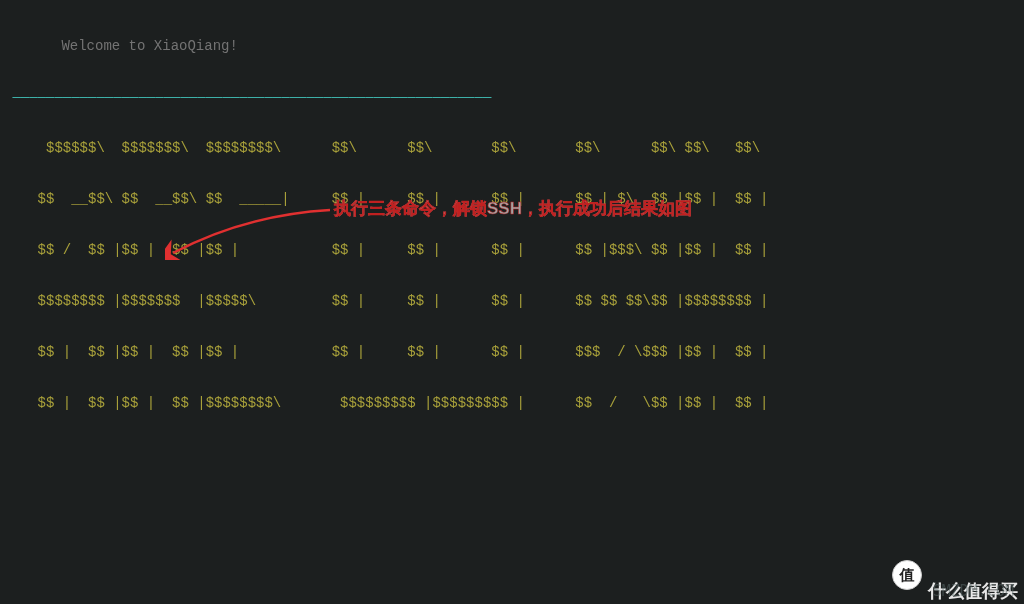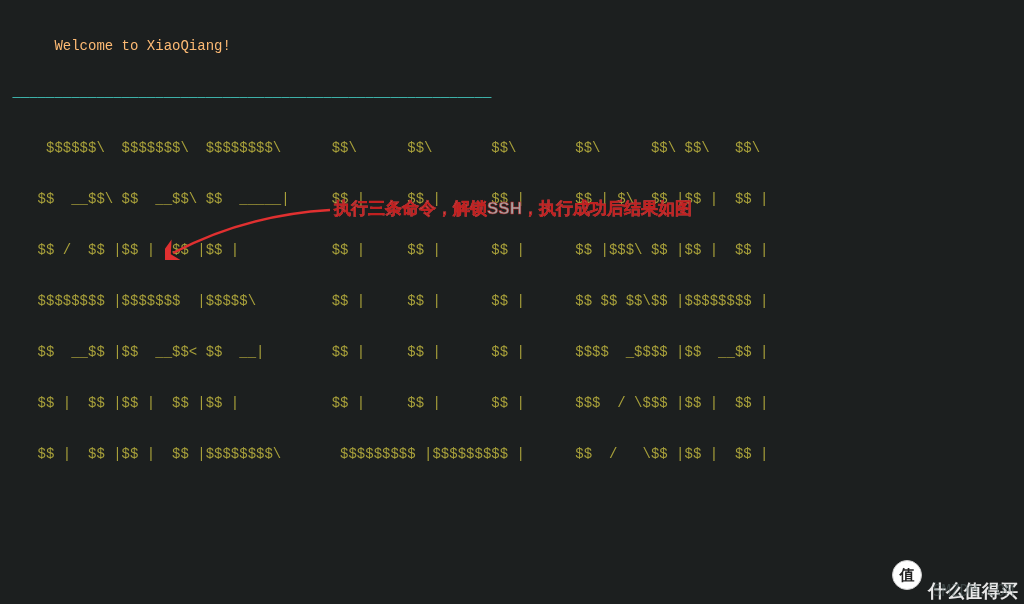--- a/index.html
+++ b/index.html
@@ -13,21 +13,21 @@
       height: 604px;
       overflow: hidden;
       position: relative;
     }
     .terminal {
       padding: 4px 0 0 0;
       white-space: pre;
     }
     .line { display: block; padding-left: 4px; }
     .underline-row { color: #3db0a8; padding-left: 4px; }
-    .welcome { color: #fdba74; padding-left: 4px; }
+    .welcome { color: #737373; padding-left: 11px; }
     .art { color: #a8a03a; padding-left: 4px; }
     .annotation {
       position: absolute;
       top: 200px;
       left: 334px;
       color: #a3a3a3;
       font-weight: bold;
       font-size: 17px;
       -webkit-text-stroke: 0.5px #c02020;
       font-family: "Microsoft YaHei", "SimHei", sans-serif;
@@ -82,21 +82,20 @@
 </head>
 <body>
 
 <div class="terminal">
   <span class="welcome line">      Welcome to XiaoQiang!</span>
   <span class="underline-row line"> —————————————————————————————————————————————————————————</span>
   <span class="art line">     $$$$$$\  $$$$$$$\  $$$$$$$$\      $$\      $$\       $$\       $$\      $$\ $$\   $$\</span>
   <span class="art line">    $$  __$$\ $$  __$$\ $$  _____|     $$ |     $$ |      $$ |      $$ | $\  $$ |$$ |  $$ |</span>
   <span class="art line">    $$ /  $$ |$$ |  $$ |$$ |           $$ |     $$ |      $$ |      $$ |$$$\ $$ |$$ |  $$ |</span>
   <span class="art line">    $$$$$$$$ |$$$$$$$  |$$$$$\         $$ |     $$ |      $$ |      $$ $$ $$\$$ |$$$$$$$$ |</span>
-  <span class="art line">    $$  __$$ |$$  __$$&lt; $$  __|        $$ |     $$ |      $$ |      $$$$  _$$$$ |$$  __$$ |</span>
   <span class="art line">    $$ |  $$ |$$ |  $$ |$$ |           $$ |     $$ |      $$ |      $$$  / \$$$ |$$ |  $$ |</span>
   <span class="art line">    $$ |  $$ |$$ |  $$ |$$$$$$$$\       $$$$$$$$$ |$$$$$$$$$ |      $$  /   \$$ |$$ |  $$ |</span>
   <span class="line"> </span>
   <span class="line"> </span>
   
   
 </div>
 
 <div class="annotation">执行三条命令，解锁SSH，执行成功后结果如图</div>
 

